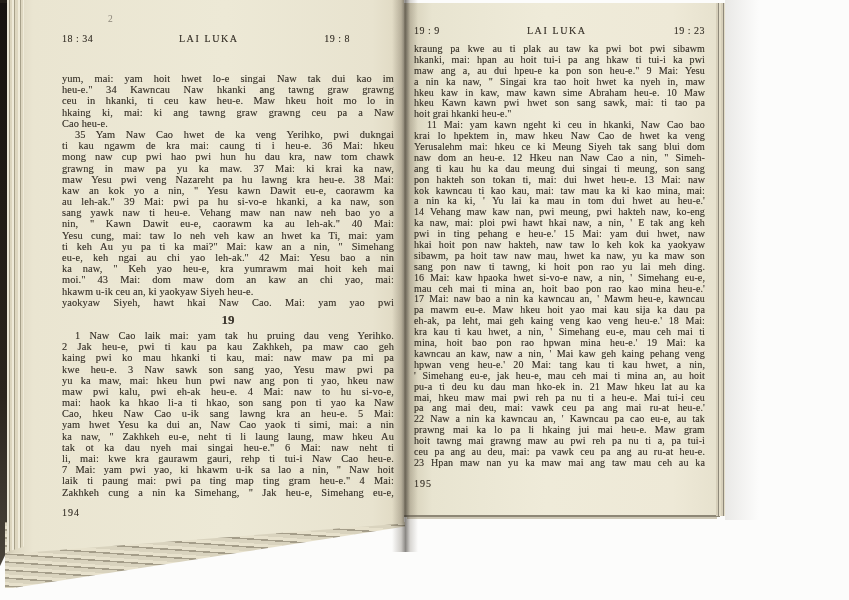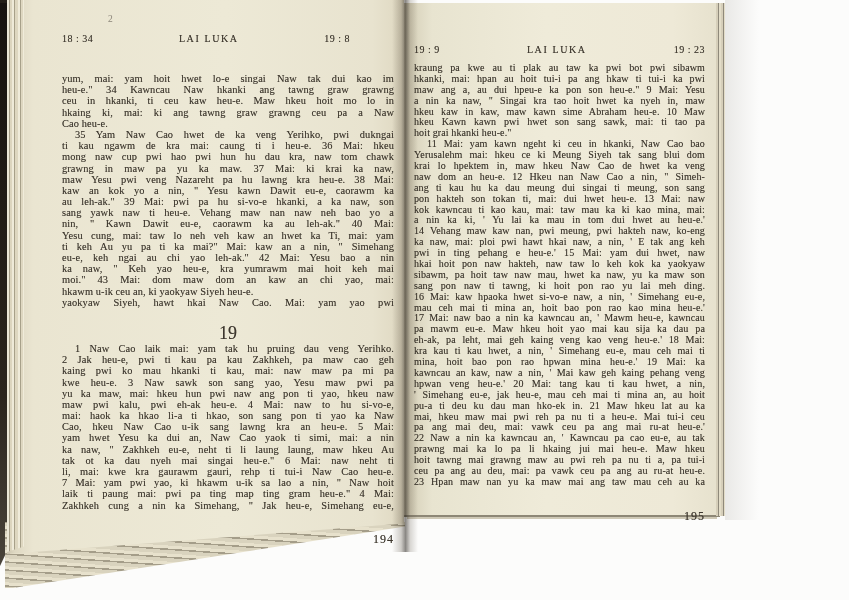--- a/index.html
+++ b/index.html
@@ -57,34 +57,34 @@
 
   
   .text-col{
     position:absolute;color:#3d372e;
     text-shadow:0 0 .4px rgba(61,55,46,.5);
   }
   .text-left{left:62px;top:33px;width:332px;--lh:11.2px;font-size:10.4px;}
   .text-right{left:414px;top:25px;width:291px;--lh:10.9px;font-size:10.05px;}
   .page-header{display:flex;justify-content:space-between;font-size:10px;letter-spacing:.5px;}
   .text-left .page-header{width:288px;margin-bottom:29px;}
-  .text-right .page-header{width:100%;margin-bottom:8px;margin-top:19px;}
+  .text-right .page-header{width:100%;margin-bottom:8px;}
   .running-title{letter-spacing:1.6px;}
   .line{
     height:var(--lh);line-height:var(--lh);
     text-align:justify;text-align-last:justify;
     letter-spacing:.1px;white-space:normal;overflow:hidden;
   }
   .line.flush{text-align-last:left;}
   .line.indent{text-indent:13px;}
   .chapter-heading{
-    text-align:center;font-weight:normal;font-size:18px;
-    height:14px;line-height:14px;margin:18px 0 3px 0;
-  }
-  .page-number{text-align:right;font-size:12px;margin-top:21px;letter-spacing:1px;}
+    text-align:center;font-weight:bold;font-size:13px;
+    height:14px;line-height:14px;margin:5px 0 3px 0;
+  }
+  .page-number{text-align:left;font-size:10px;margin-top:9px;letter-spacing:1px;}
   .pencil-mark{
     position:absolute;left:108px;top:14px;color:#8b8579;font-size:9.5px;
     font-family:"Liberation Serif", serif;
   }
 </style>
 </head>
 <body>
 
 <div class="scene">
 
@@ -156,22 +156,22 @@
     </div>
     <div class="page-body">
         <div class="line">kraung pa kwe au ti plak au taw ka pwi bot pwi sibawm</div>
         <div class="line">hkanki, mai: hpan au hoit tui-i pa ang hkaw ti tui-i ka pwi</div>
         <div class="line">maw ang a, au dui hpeu-e ka pon son heu-e."  9 Mai: Yesu</div>
         <div class="line">a nin ka naw, " Singai kra tao hoit hwet ka nyeh in, maw</div>
         <div class="line">hkeu kaw in kaw, maw kawn sime Abraham heu-e.  10 Maw</div>
         <div class="line">hkeu Kawn kawn pwi hwet son sang sawk, mai: ti tao pa</div>
         <div class="line flush">hoit grai hkanki heu-e."</div>
         <div class="line indent">11 Mai: yam kawn ngeht ki ceu in hkanki, Naw Cao bao</div>
+        <div class="line">krai lo hpektem in, maw hkeu Naw Cao de hwet ka veng</div>
         <div class="line">Yerusalehm mai: hkeu ce ki Meung Siyeh tak sang blui dom</div>
-        <div class="line">krai lo hpektem in, maw hkeu Naw Cao de hwet ka veng</div>
         <div class="line">naw dom an heu-e.  12 Hkeu nan Naw Cao a nin, " Simeh-</div>
         <div class="line">ang ti kau hu ka dau meung dui singai ti meung, son sang</div>
         <div class="line">pon hakteh son tokan ti, mai: dui hwet heu-e.  13 Mai: naw</div>
         <div class="line">kok kawncau ti kao kau, mai: taw mau ka ki kao mina, mai:</div>
         <div class="line">a nin ka ki, ' Yu lai ka mau in tom dui hwet au heu-e.'</div>
         <div class="line">14 Vehang maw kaw nan, pwi meung, pwi hakteh naw, ko-eng</div>
         <div class="line">ka naw, mai: ploi pwi hawt hkai naw, a nin, ' E tak ang keh</div>
         <div class="line">pwi in ting pehang e heu-e.'  15 Mai: yam dui hwet, naw</div>
         <div class="line">hkai hoit pon naw hakteh, naw taw lo keh kok ka yaokyaw</div>
         <div class="line">sibawm, pa hoit taw naw mau, hwet ka naw, yu ka maw son</div>
@@ -183,21 +183,21 @@
         <div class="line">eh-ak, pa leht, mai geh kaing veng kao veng heu-e.'  18 Mai:</div>
         <div class="line">kra kau ti kau hwet, a nin, ' Simehang eu-e, mau ceh mai ti</div>
         <div class="line">mina, hoit bao pon rao hpwan mina heu-e.'  19 Mai: ka</div>
         <div class="line">kawncau an kaw, naw a nin, ' Mai kaw geh kaing pehang veng</div>
         <div class="line">hpwan veng heu-e.'  20 Mai: tang kau ti kau hwet, a nin,</div>
         <div class="line">' Simehang eu-e, jak heu-e, mau ceh mai ti mina an, au hoit</div>
         <div class="line">pu-a ti deu ku dau man hko-ek in.  21 Maw hkeu lat au ka</div>
         <div class="line">mai, hkeu maw mai pwi reh pa nu ti a heu-e.  Mai tui-i ceu</div>
         <div class="line">pa ang mai deu, mai: vawk ceu pa ang mai ru-at heu-e.'</div>
         <div class="line">22 Naw a nin ka kawncau an, ' Kawncau pa cao eu-e, au tak</div>
-        <div class="line">prawng mai ka lo pa li hkaing jui mai heu-e.  Maw hkeu</div>
+        <div class="line">prawng mai ka lo pa li hkaing jui mai heu-e.  Maw gram</div>
         <div class="line">hoit tawng mai grawng maw au pwi reh pa nu ti a, pa tui-i</div>
         <div class="line">ceu pa ang au deu, mai: pa vawk ceu pa ang au ru-at heu-e.</div>
         <div class="line">23 Hpan maw nan yu ka maw mai ang taw mau ceh au ka</div>
       </div>
     <div class="page-number">195</div>
   </div>
 
 </div>
 
 </body></html>

